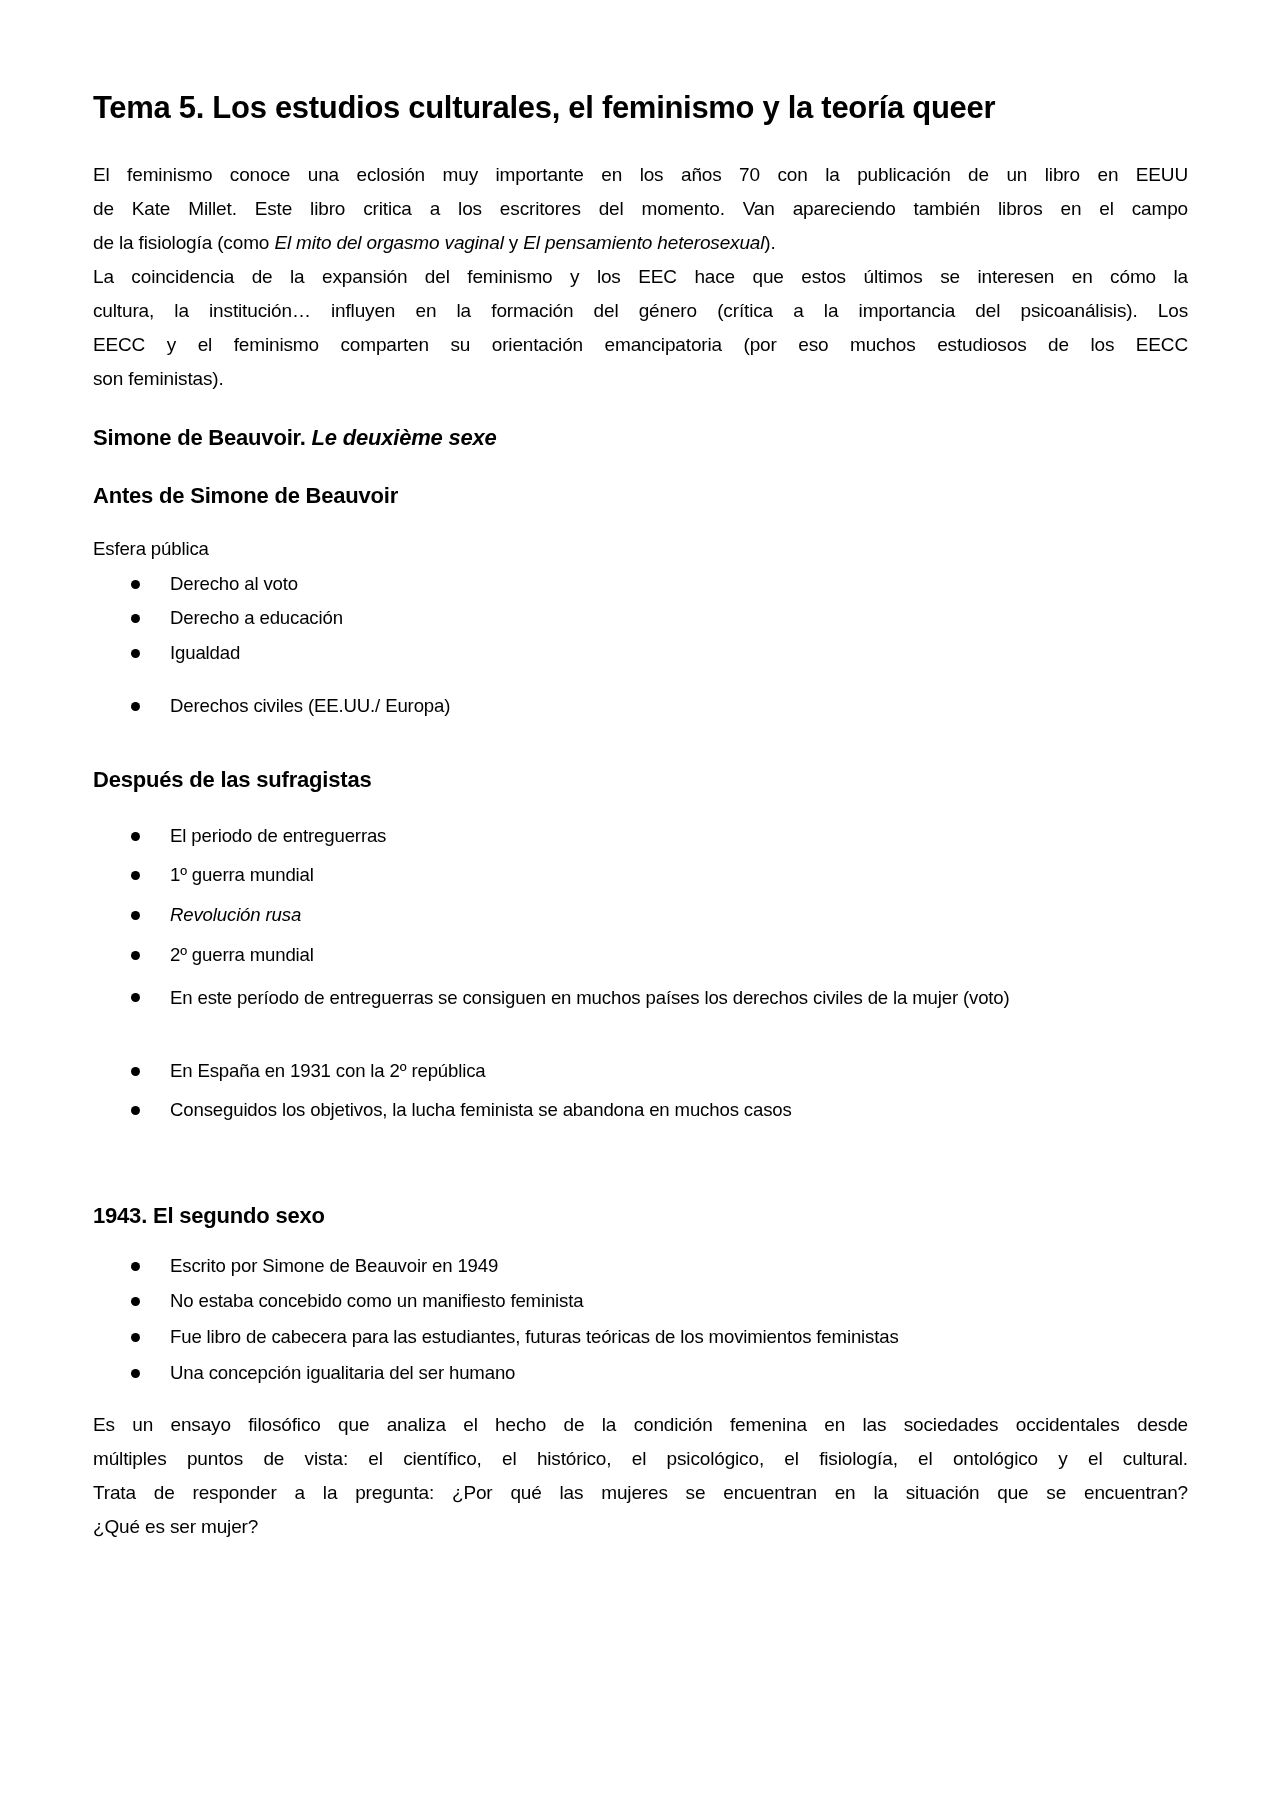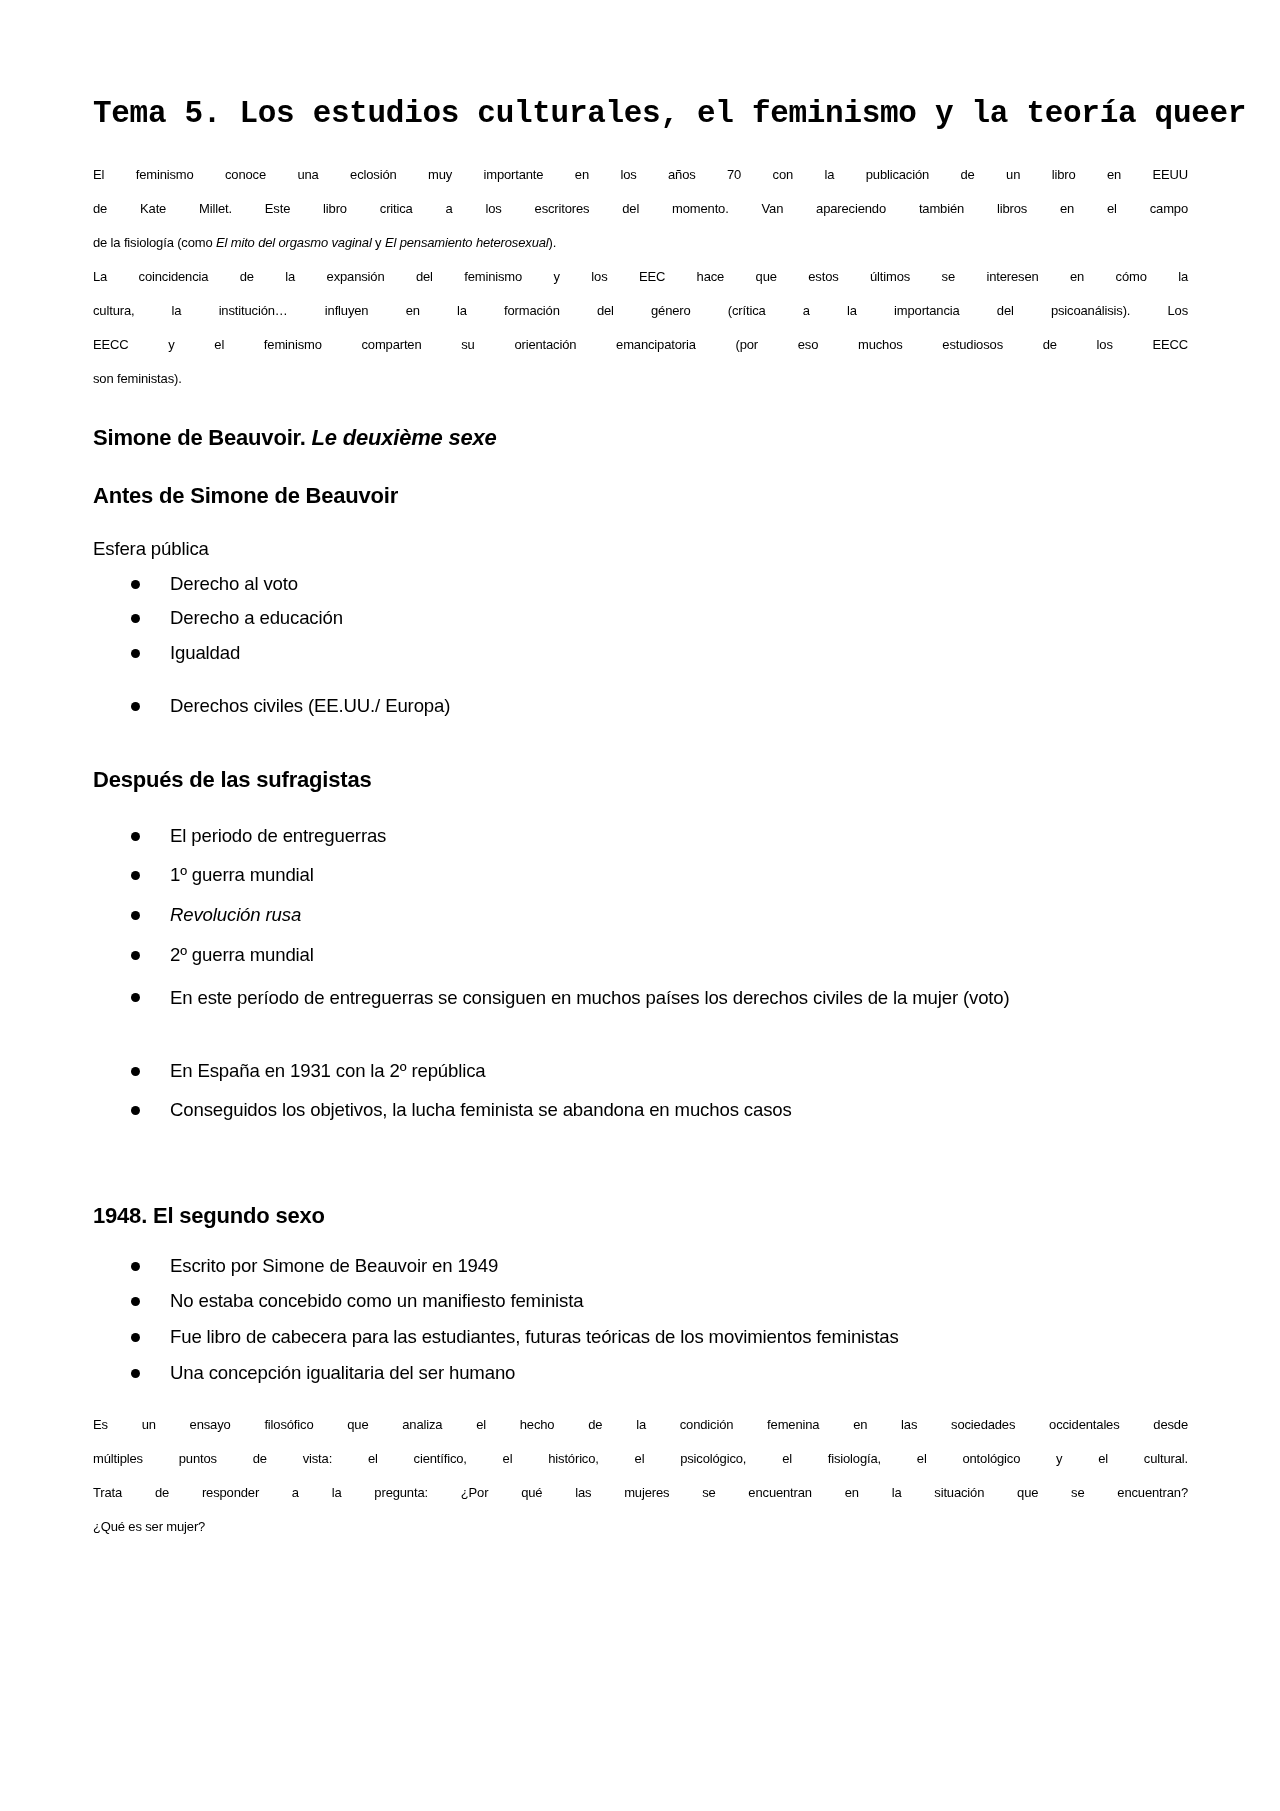--- a/index.html
+++ b/index.html
@@ -3,37 +3,37 @@
 <meta charset="utf-8">
 <style>
   html, body { margin: 0; padding: 0; background: #ffffff; }
   body { width: 1280px; height: 1811px; position: relative; overflow: hidden;
          font-family: "Liberation Sans", sans-serif; color: #000000; }
   .page { position: absolute; left: 0; top: 0; width: 1280px; height: 1811px; background: #ffffff; }
   .abs { position: absolute; left: 93px; white-space: nowrap; }
   .title { font-weight: bold; font-size: 31px; letter-spacing: -0.3px; line-height: 40px; }
   .h2 { font-weight: bold; font-size: 22px; letter-spacing: -0.2px; line-height: 30px; }
   .body { font-size: 18.6px; line-height: 34px; letter-spacing: -0.15px; }
-  .para { position: absolute; left: 93px; width: 1095px; font-size: 13px; line-height: 34px;
+  .para { position: absolute; left: 93px; width: 1095px; font-size: 19px; line-height: 34px;
           letter-spacing: -0.15px; text-align: justify; }
   .para .line { display: block; text-align: justify; text-align-last: justify; white-space: nowrap; height: 34px; }
   .para .line.last { text-align-last: left; }
   .bullet-row { position: absolute; left: 0; width: 1280px; height: 34px; font-size: 18.6px; line-height: 34px; letter-spacing: -0.15px; }
   .bullet-row .dot { position: absolute; left: 131px; top: 13px; width: 9px; height: 9px; border-radius: 50%; background: #000; }
   .bullet-row .txt { position: absolute; left: 170px; top: 0; white-space: nowrap; }
   .bullet-row.wrap { height: 72px; }
   .bullet-row.wrap .txt { white-space: normal; width: 1018px; text-align: justify; line-height: 36px; }
   em { font-style: italic; }
 </style>
 </head>
 <body>
 
 <div class="page">
 
-  <h1 class="abs title" style="top:94px;margin:0;font-family:Liberation Mono, monospace;">Tema 5. Los estudios culturales, el feminismo y la teoría queer</h1>
+  <h1 class="abs title" style="top:88px;margin:0;">Tema 5. Los estudios culturales, el feminismo y la teoría queer</h1>
 
   <div class="para" style="top:158px;">
     <span class="line"><span>El feminismo conoce una eclosión muy importante en los años 70 con la publicación de un libro en EEUU</span></span>
     <span class="line"><span>de Kate Millet. Este libro critica a los escritores del momento. Van apareciendo también libros en el campo</span></span>
     <span class="line last"><span>de la fisiología (como </span><em>El mito del orgasmo vaginal</em><span> y </span><em>El pensamiento heterosexual</em><span>).</span></span>
     <span class="line"><span>La coincidencia de la expansión del feminismo y los EEC hace que estos últimos se interesen en cómo la</span></span>
     <span class="line"><span>cultura, la institución… influyen en la formación del género (crítica a la importancia del psicoanálisis). Los</span></span>
     <span class="line"><span>EECC y el feminismo comparten su orientación emancipatoria (por eso muchos estudiosos de los EECC</span></span>
     <span class="line last"><span>son feministas).</span></span>
   </div>
@@ -89,21 +89,21 @@
     <li class="bullet-row" style="top:1054px;">
         <span class="dot"></span>
         <span class="txt">En España en 1931 con la 2º república</span>
       </li>
     <li class="bullet-row" style="top:1093px;">
         <span class="dot"></span>
         <span class="txt">Conseguidos los objetivos, la lucha feminista se abandona en muchos casos</span>
       </li>
   </ul>
 
-  <h2 class="abs h2" style="top:1201px;margin:0;">1948. El segundo sexo</h2>
+  <h2 class="abs h2" style="top:1201px;margin:0;">1943. El segundo sexo</h2>
 
   <ul style="margin:0;padding:0;list-style:none;">
     <li class="bullet-row" style="top:1249px;">
         <span class="dot"></span>
         <span class="txt">Escrito por Simone de Beauvoir en 1949</span>
       </li>
     <li class="bullet-row" style="top:1284px;">
         <span class="dot"></span>
         <span class="txt">No estaba concebido como un manifiesto feminista</span>
       </li>

